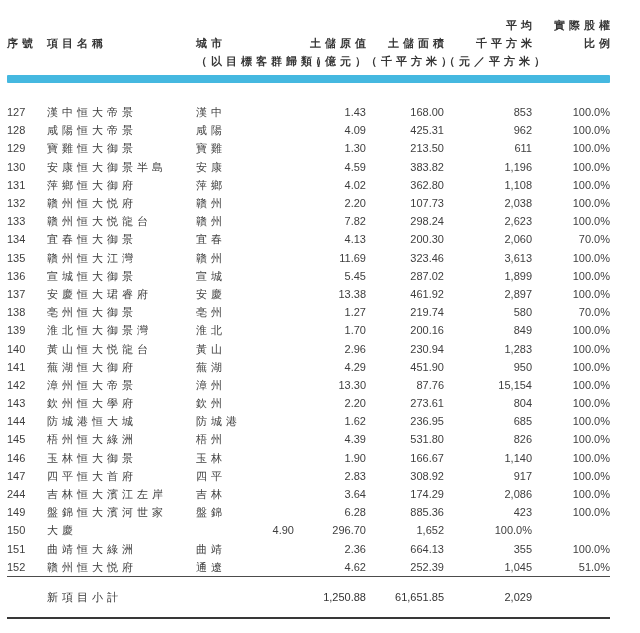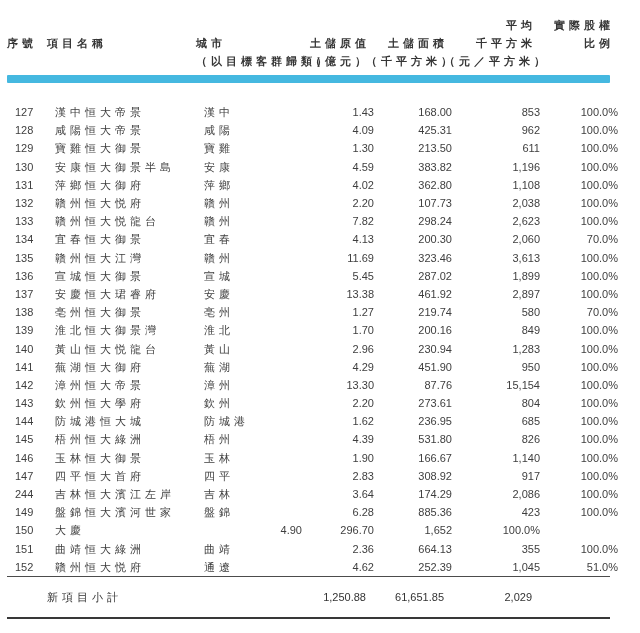--- a/index.html
+++ b/index.html
@@ -27,21 +27,21 @@
   
   .hdr .tr { height: 18px; }
   .hdr .td { font-weight: bold; color: #353535; }
 
   .accent-bar {
     margin-top: 5px;
     height: 8px; width: 603px;
     border-radius: 1px;
   }
 
-  .rows { margin-top: 20px; margin-left: 8px; }
+  .rows { margin-top: 20px; }
   .rows .tr { height: 18.2px; }
 
   .rule-thin  { height: 0; border-top: 1.4px solid #4c4c4c; }
   .rule-thick { height: 2.5px; background: #383838; }
 
   .subtotal .tr { height: 40px; }
   .subtotal .label { font-weight: normal; color: #333333; }
   .subtotal .td { color: #333333; }
 </style>
 </head>

